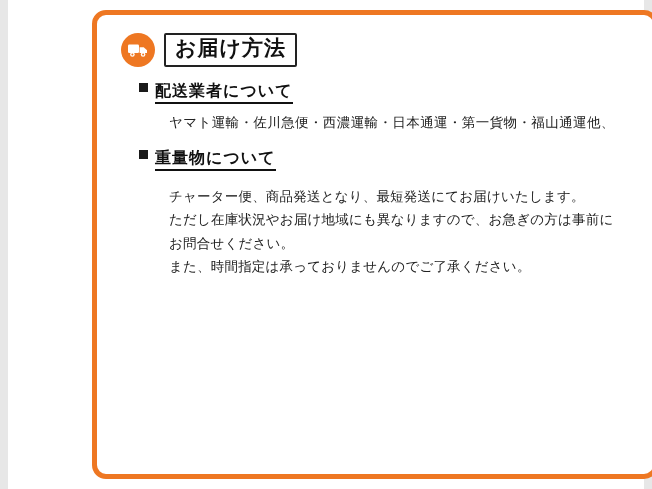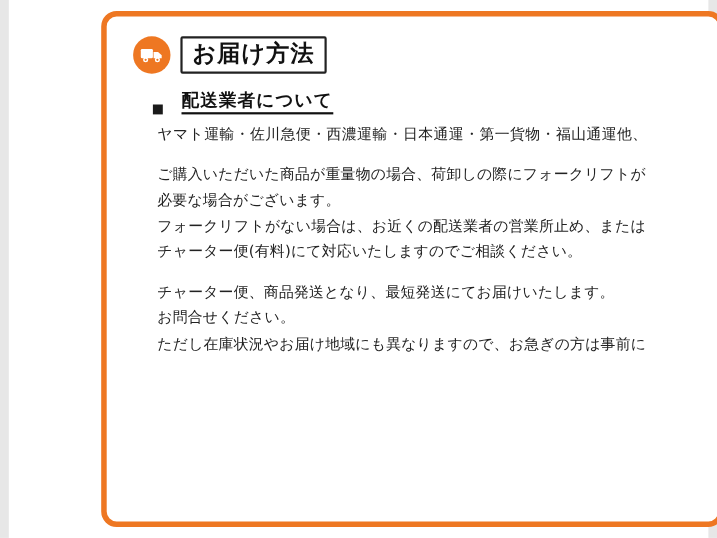--- a/index.html
+++ b/index.html
@@ -75,22 +75,22 @@
     line-height: 1.1;
     white-space: nowrap;
   }
 
   
   .section {
     margin-top: 14px;
   }
   .section-heading {
     display: flex;
-    align-items: flex-end;
-    gap: 17px;
+    align-items: flex-start;
+    gap: 7px;
     margin-left: 22px;
   }
   .sq {
     width: 9px;
     height: 9px;
     background: #1a1a1a;
     flex: none;
     margin-top: 2px;
   }
   .heading-text {
@@ -98,21 +98,21 @@
     font-weight: bold;
     color: #111111;
     letter-spacing: 1px;
     border-bottom: 2px solid #111111;
     padding-bottom: 1px;
     line-height: 1.25;
     white-space: nowrap;
   }
   .body-lines {
     margin-top: 7px;
-    margin-left: 26px;
+    margin-left: 52px;
   }
   .line {
     font-size: 13.5px;
     color: #222222;
     line-height: 1.72;
     letter-spacing: 0.4px;
     white-space: nowrap;
   }
   .sec-2 .body-lines .line,
   .sec-3 .body-lines .line {
@@ -149,30 +149,29 @@
       <div class="section-heading">
         <span class="sq"></span>
         <span class="heading-text">配送業者について</span>
       </div>
       <div class="body-lines">
         <div class="line">ヤマト運輸・佐川急便・西濃運輸・日本通運・第一貨物・福山通運他、</div>
       </div>
     </div>
 
     <div class="section sec-2">
-      <div class="body-lines">
-        <div class="line">ご購入いただいた商品が重量物の場合、荷卸しの際にフォークリフトが</div>
-        <div class="line">必要な場合がございます。</div>
-        <div class="line">フォークリフトがない場合は、お近くの配送業者の営業所止め、または</div>
-        <div class="line">チャーター便(有料)にて対応いたしますのでご相談ください。</div>
+      <div class="section-heading">
+        <span class="sq"></span>
+        <span class="heading-text">重量物について</span>
       </div>
     </div>
 
     <div class="section sec-3">
       <div class="body-lines">
         <div class="line">チャーター便、商品発送となり、最短発送にてお届けいたします。</div>
+        <div class="line">ただし在庫状況やお届け地域にも異なりますので、お急ぎの方は事前に</div>
         <div class="line">お問合せください。</div>
-        <div class="line">ただし在庫状況やお届け地域にも異なりますので、お急ぎの方は事前に</div>
+        <div class="line">また、時間指定は承っておりませんのでご了承ください。</div>
       </div>
     </div>
 
   </div>
 </div>
 
 </body></html>

